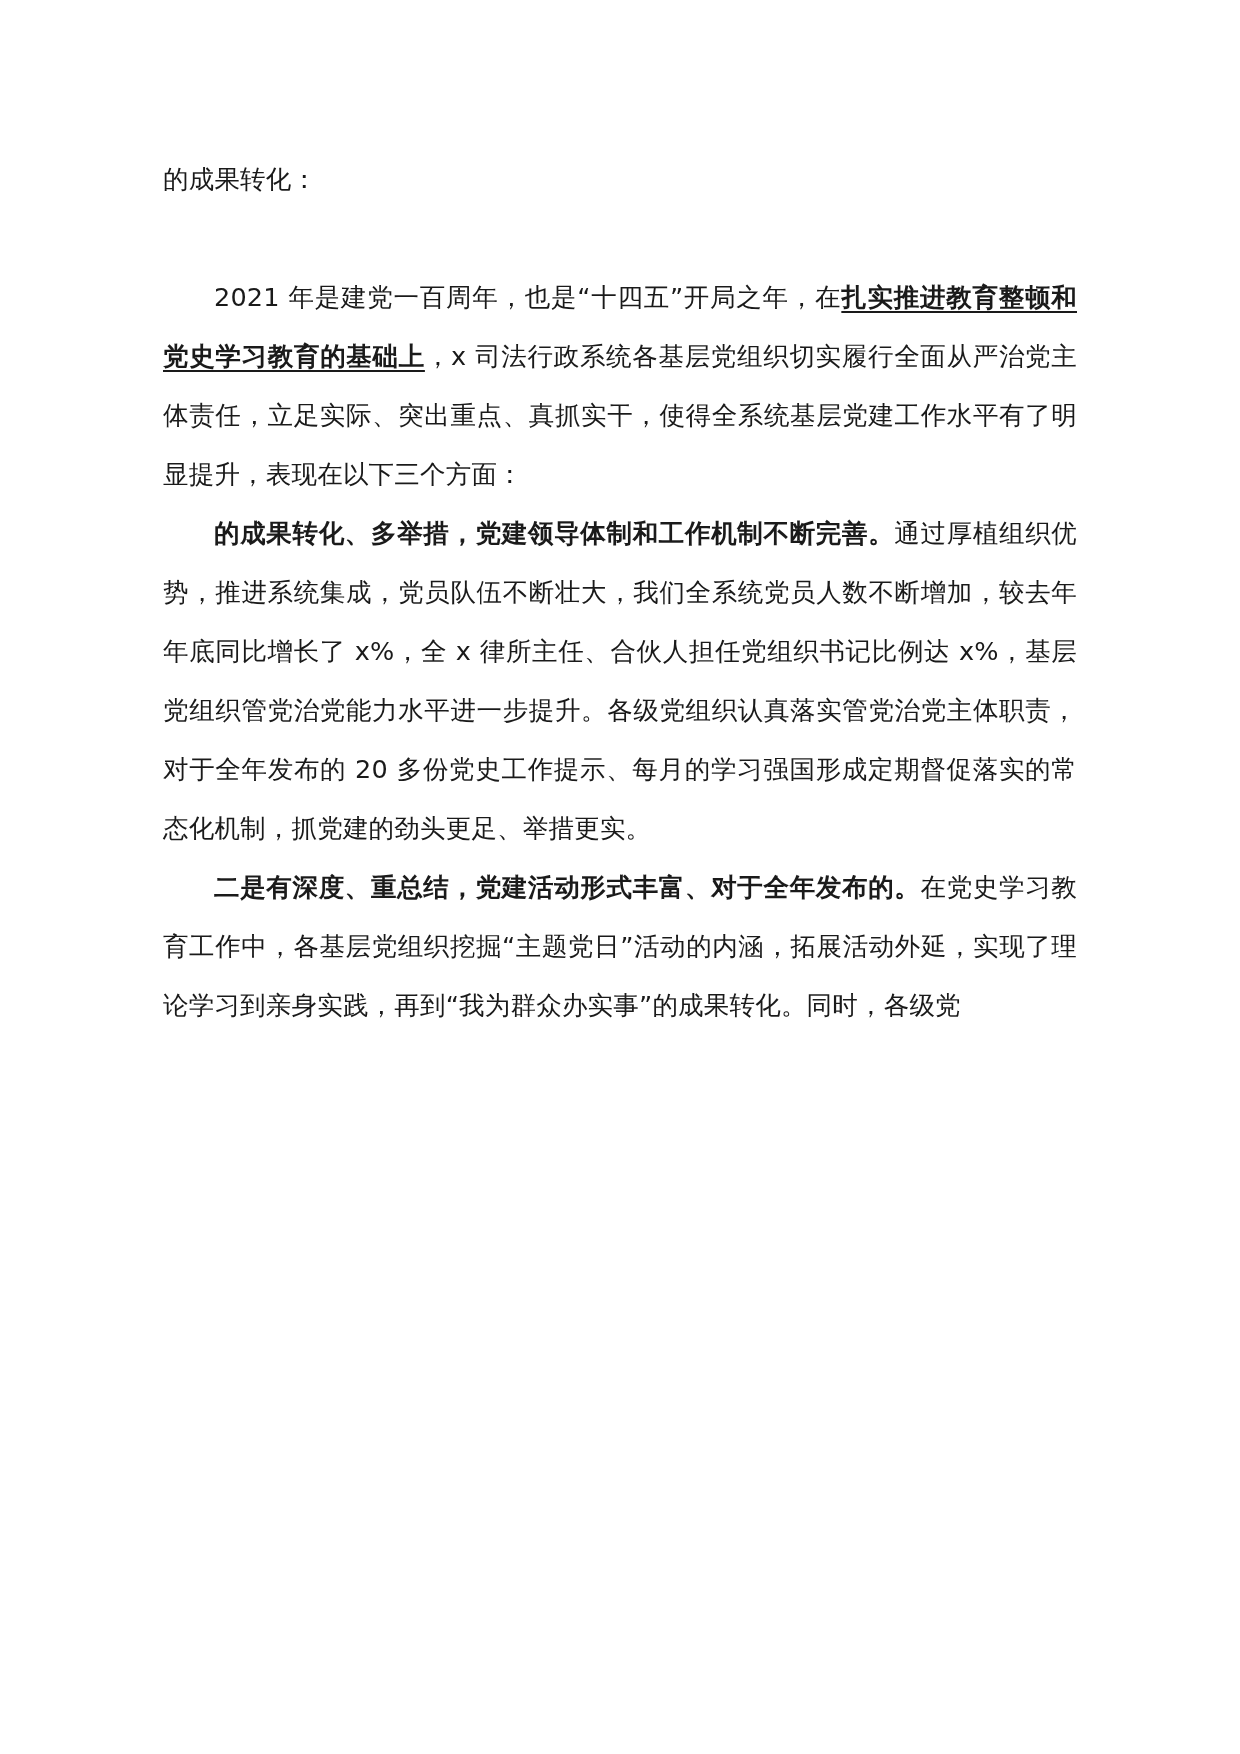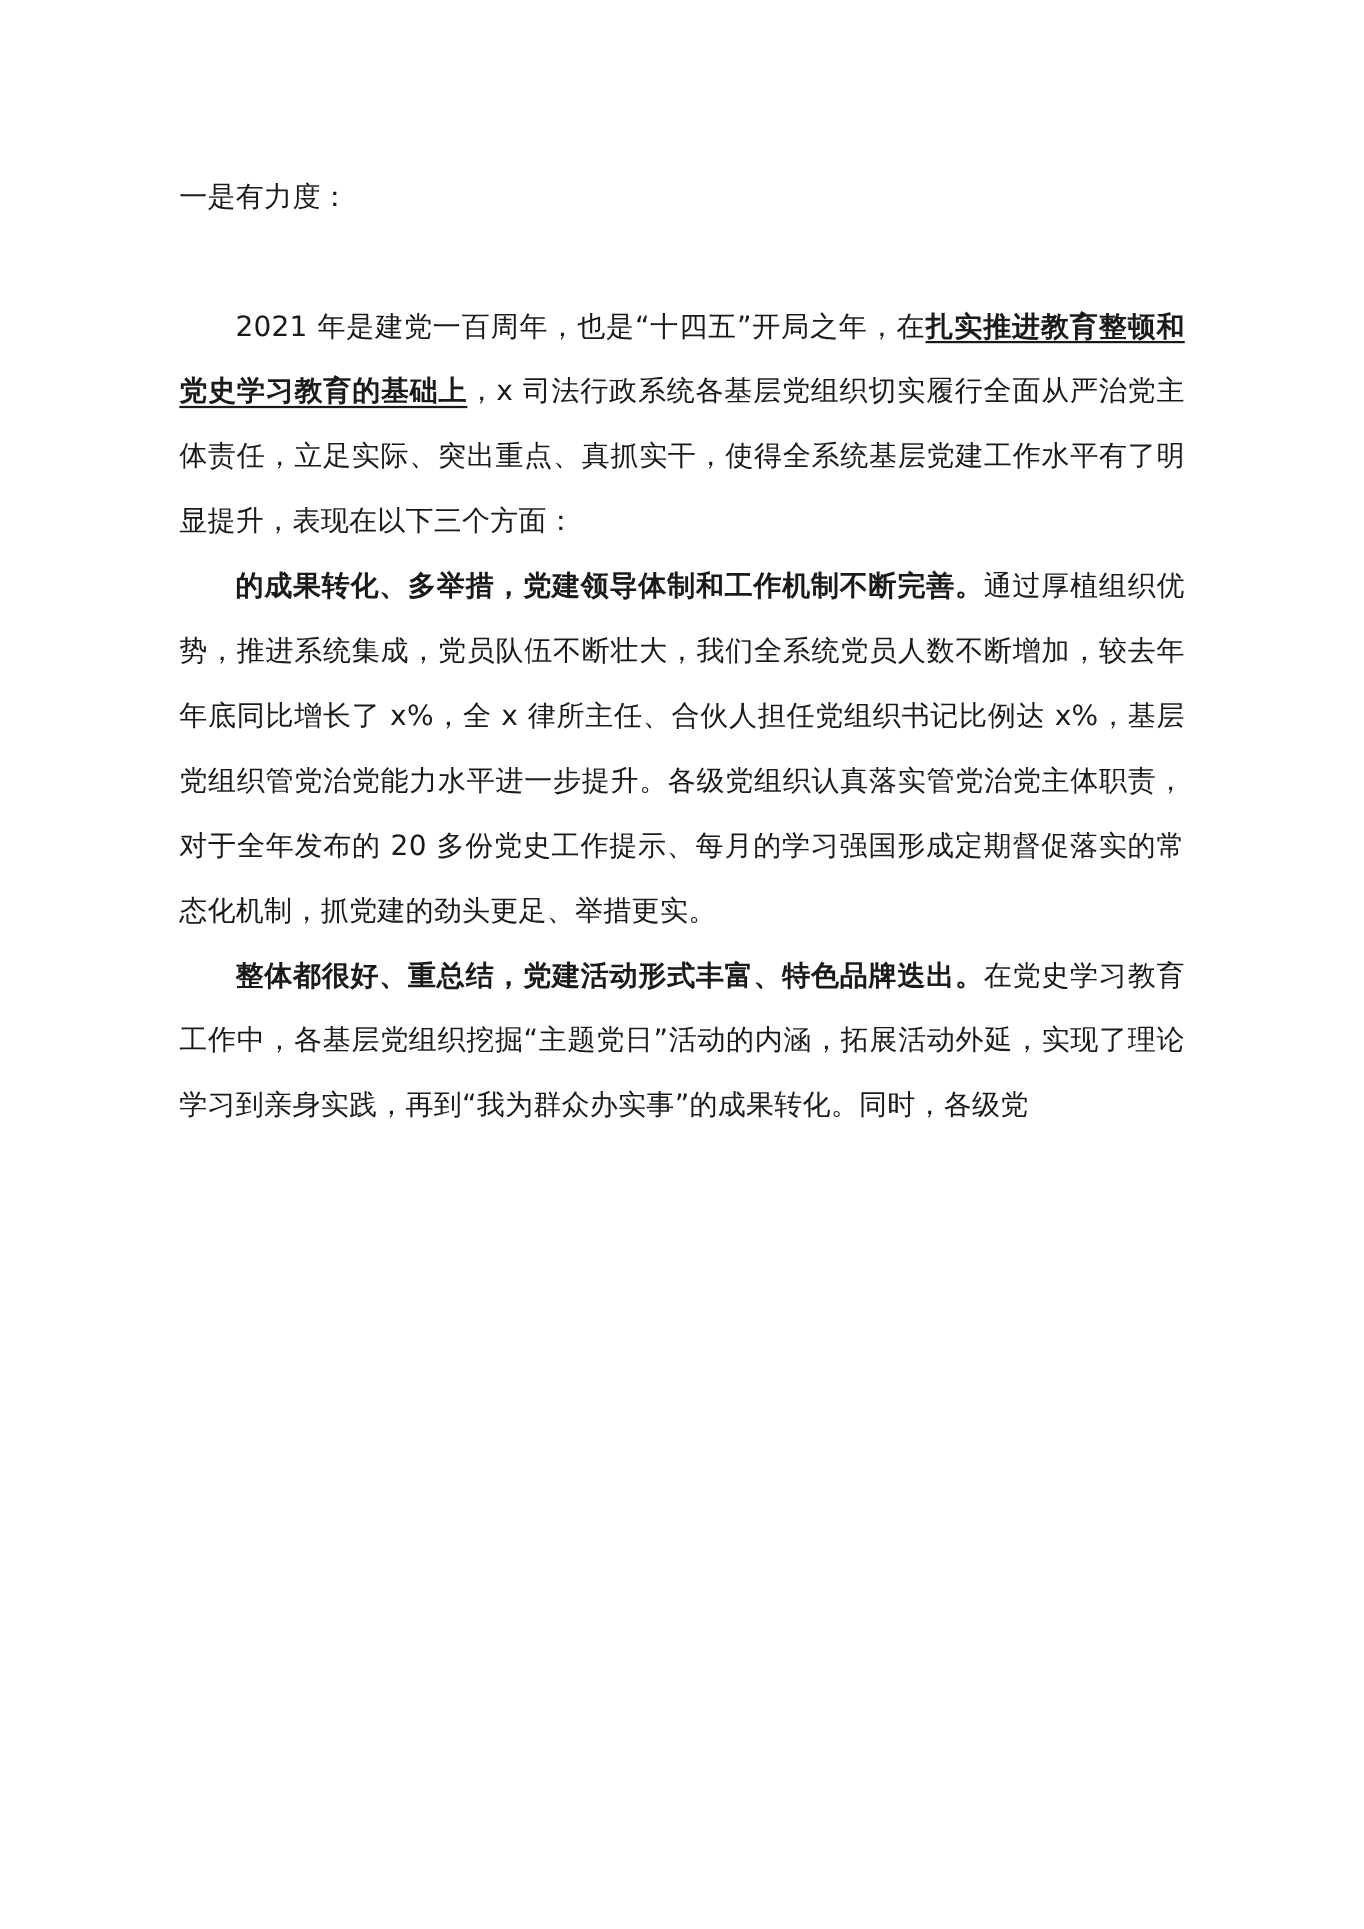--- a/index.html
+++ b/index.html
@@ -47,29 +47,29 @@
     text-decoration: underline;
     text-underline-offset: 5px;
   }
 </style>
 </head>
 <body>
 
 <div class="page">
   <div class="doc-body">
 
-    <p class="salutation">一是有力度：</p>
+    <p class="salutation">的成果转化：</p>
 
 
     <p class="indent">
       <span>2021 年是建党一百周年，也是“十四五”开局之年，在</span><span class="u-b">扎实推进教育整顿和党史学习教育的基础上</span><span>，x 司法行政系统各基层党组织切实履行全面从严治党主体责任，立足实际、突出重点、真抓实干，使得全系统基层党建工作水平有了明显提升，表现在以下三个方面：</span>
     </p>
 
     <p class="indent">
       <span class="b">的成果转化、多举措，党建领导体制和工作机制不断完善。</span><span>通过厚植组织优势，推进系统集成，党员队伍不断壮大，我们全系统党员人数不断增加，较去年年底同比增长了 x%，全 x 律所主任、合伙人担任党组织书记比例达 x%，基层党组织管党治党能力水平进一步提升。各级党组织认真落实管党治党主体职责，对于全年发布的 20 多份党史工作提示、每月的学习强国形成定期督促落实的常态化机制，抓党建的劲头更足、举措更实。</span>
     </p>
 
     <p class="indent">
-      <span class="b">整体都很好、重总结，党建活动形式丰富、特色品牌迭出。</span><span>在党史学习教育工作中，各基层党组织挖掘“主题党日”活动的内涵，拓展活动外延，实现了理论学习到亲身实践，再到“我为群众办实事”的成果转化。同时，各级党</span>
+      <span class="b">二是有深度、重总结，党建活动形式丰富、对于全年发布的。</span><span>在党史学习教育工作中，各基层党组织挖掘“主题党日”活动的内涵，拓展活动外延，实现了理论学习到亲身实践，再到“我为群众办实事”的成果转化。同时，各级党</span>
     </p>
 
   </div>
 </div>
 
 </body></html>

